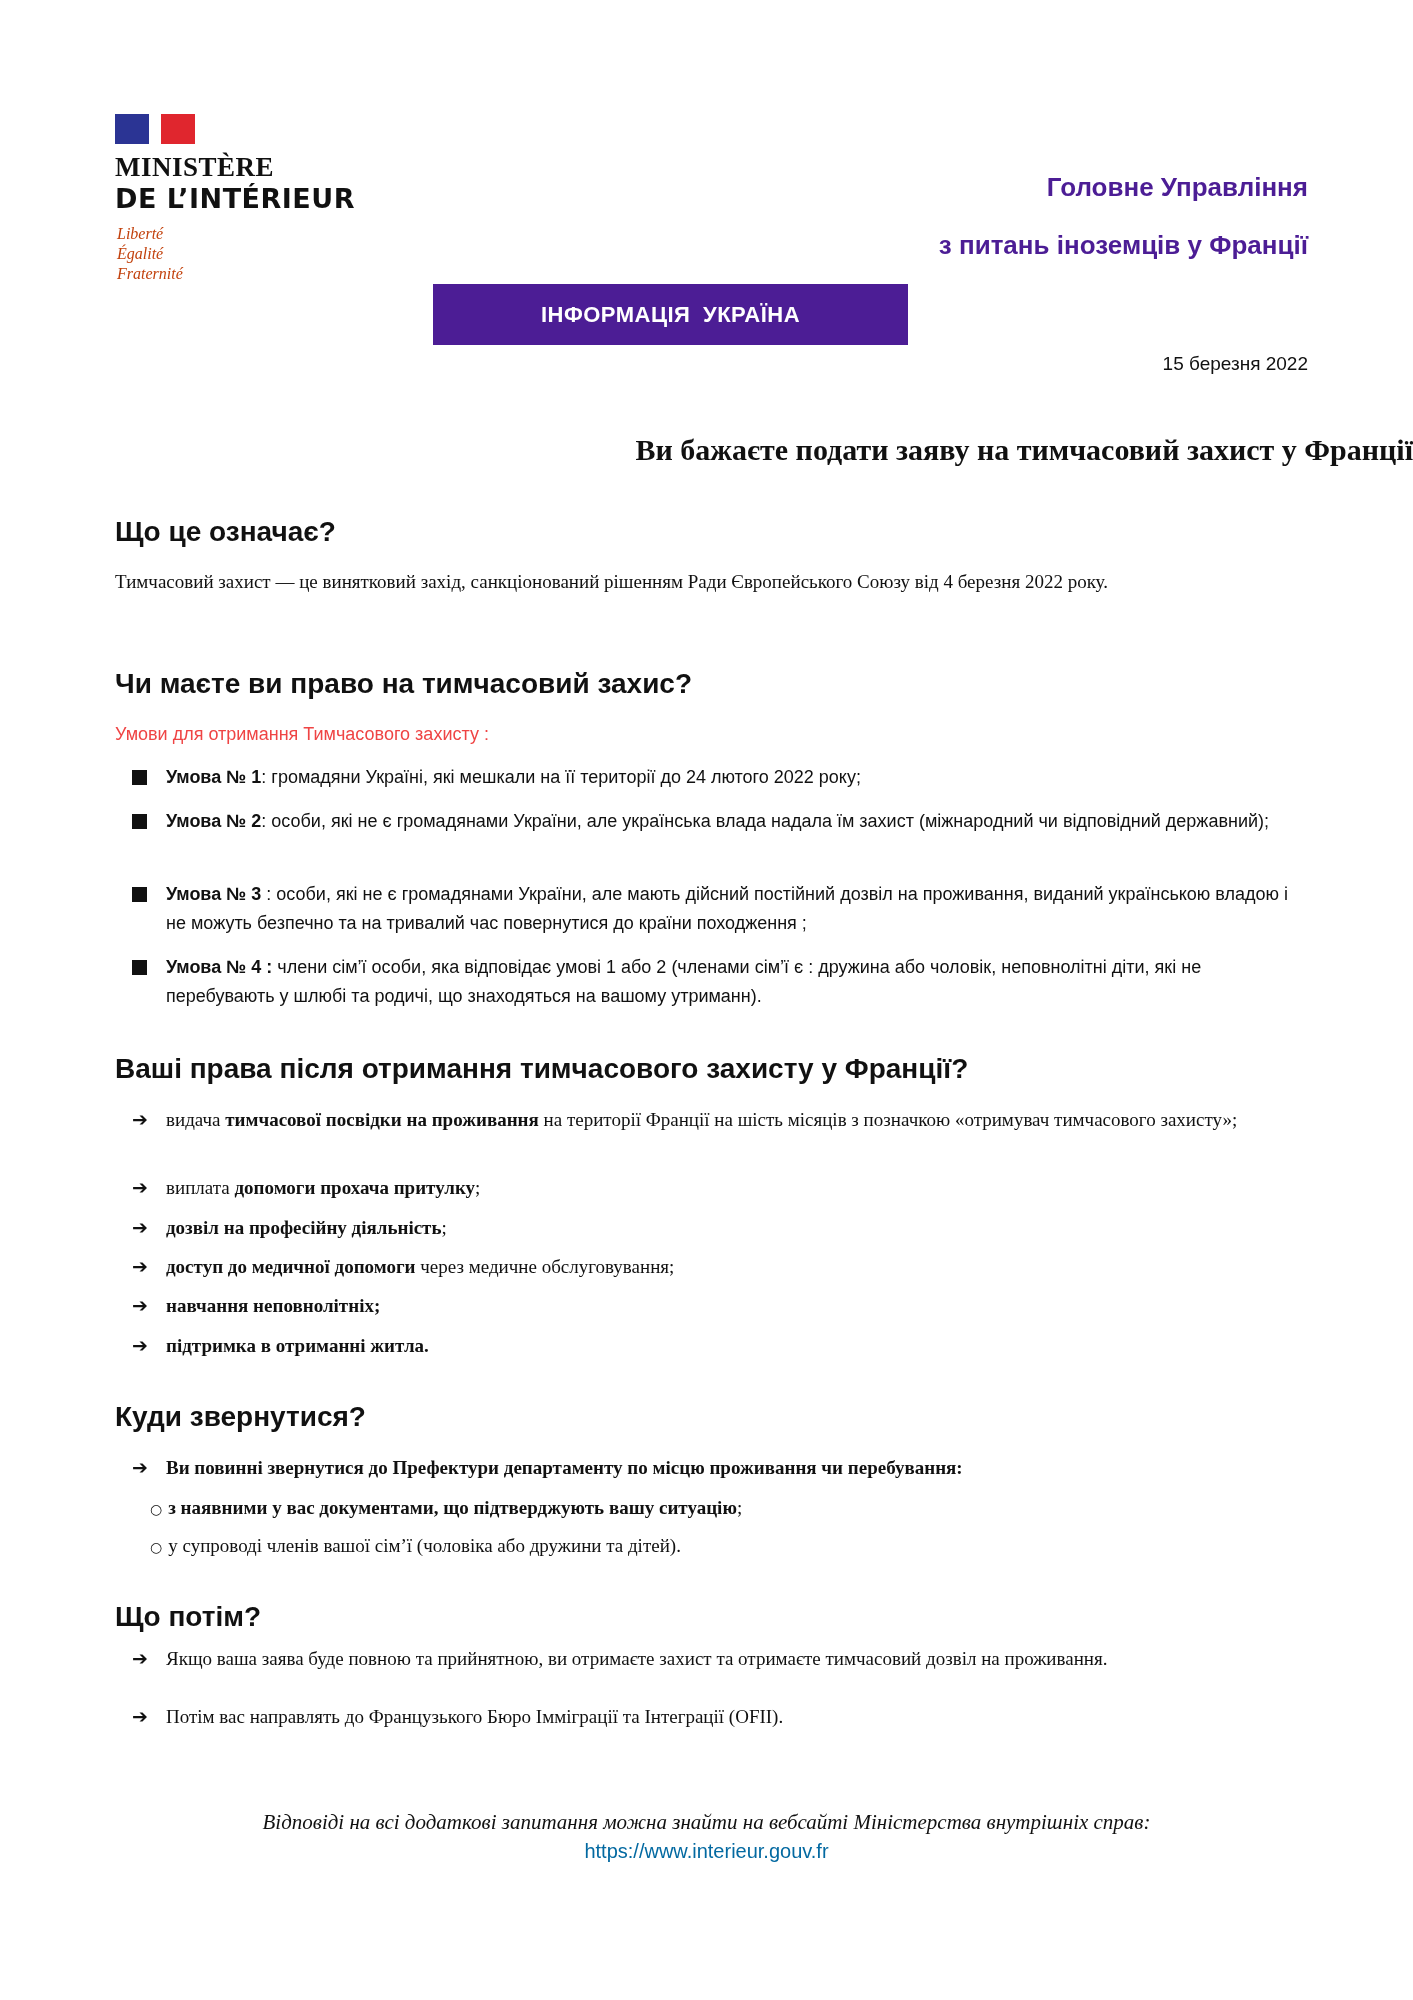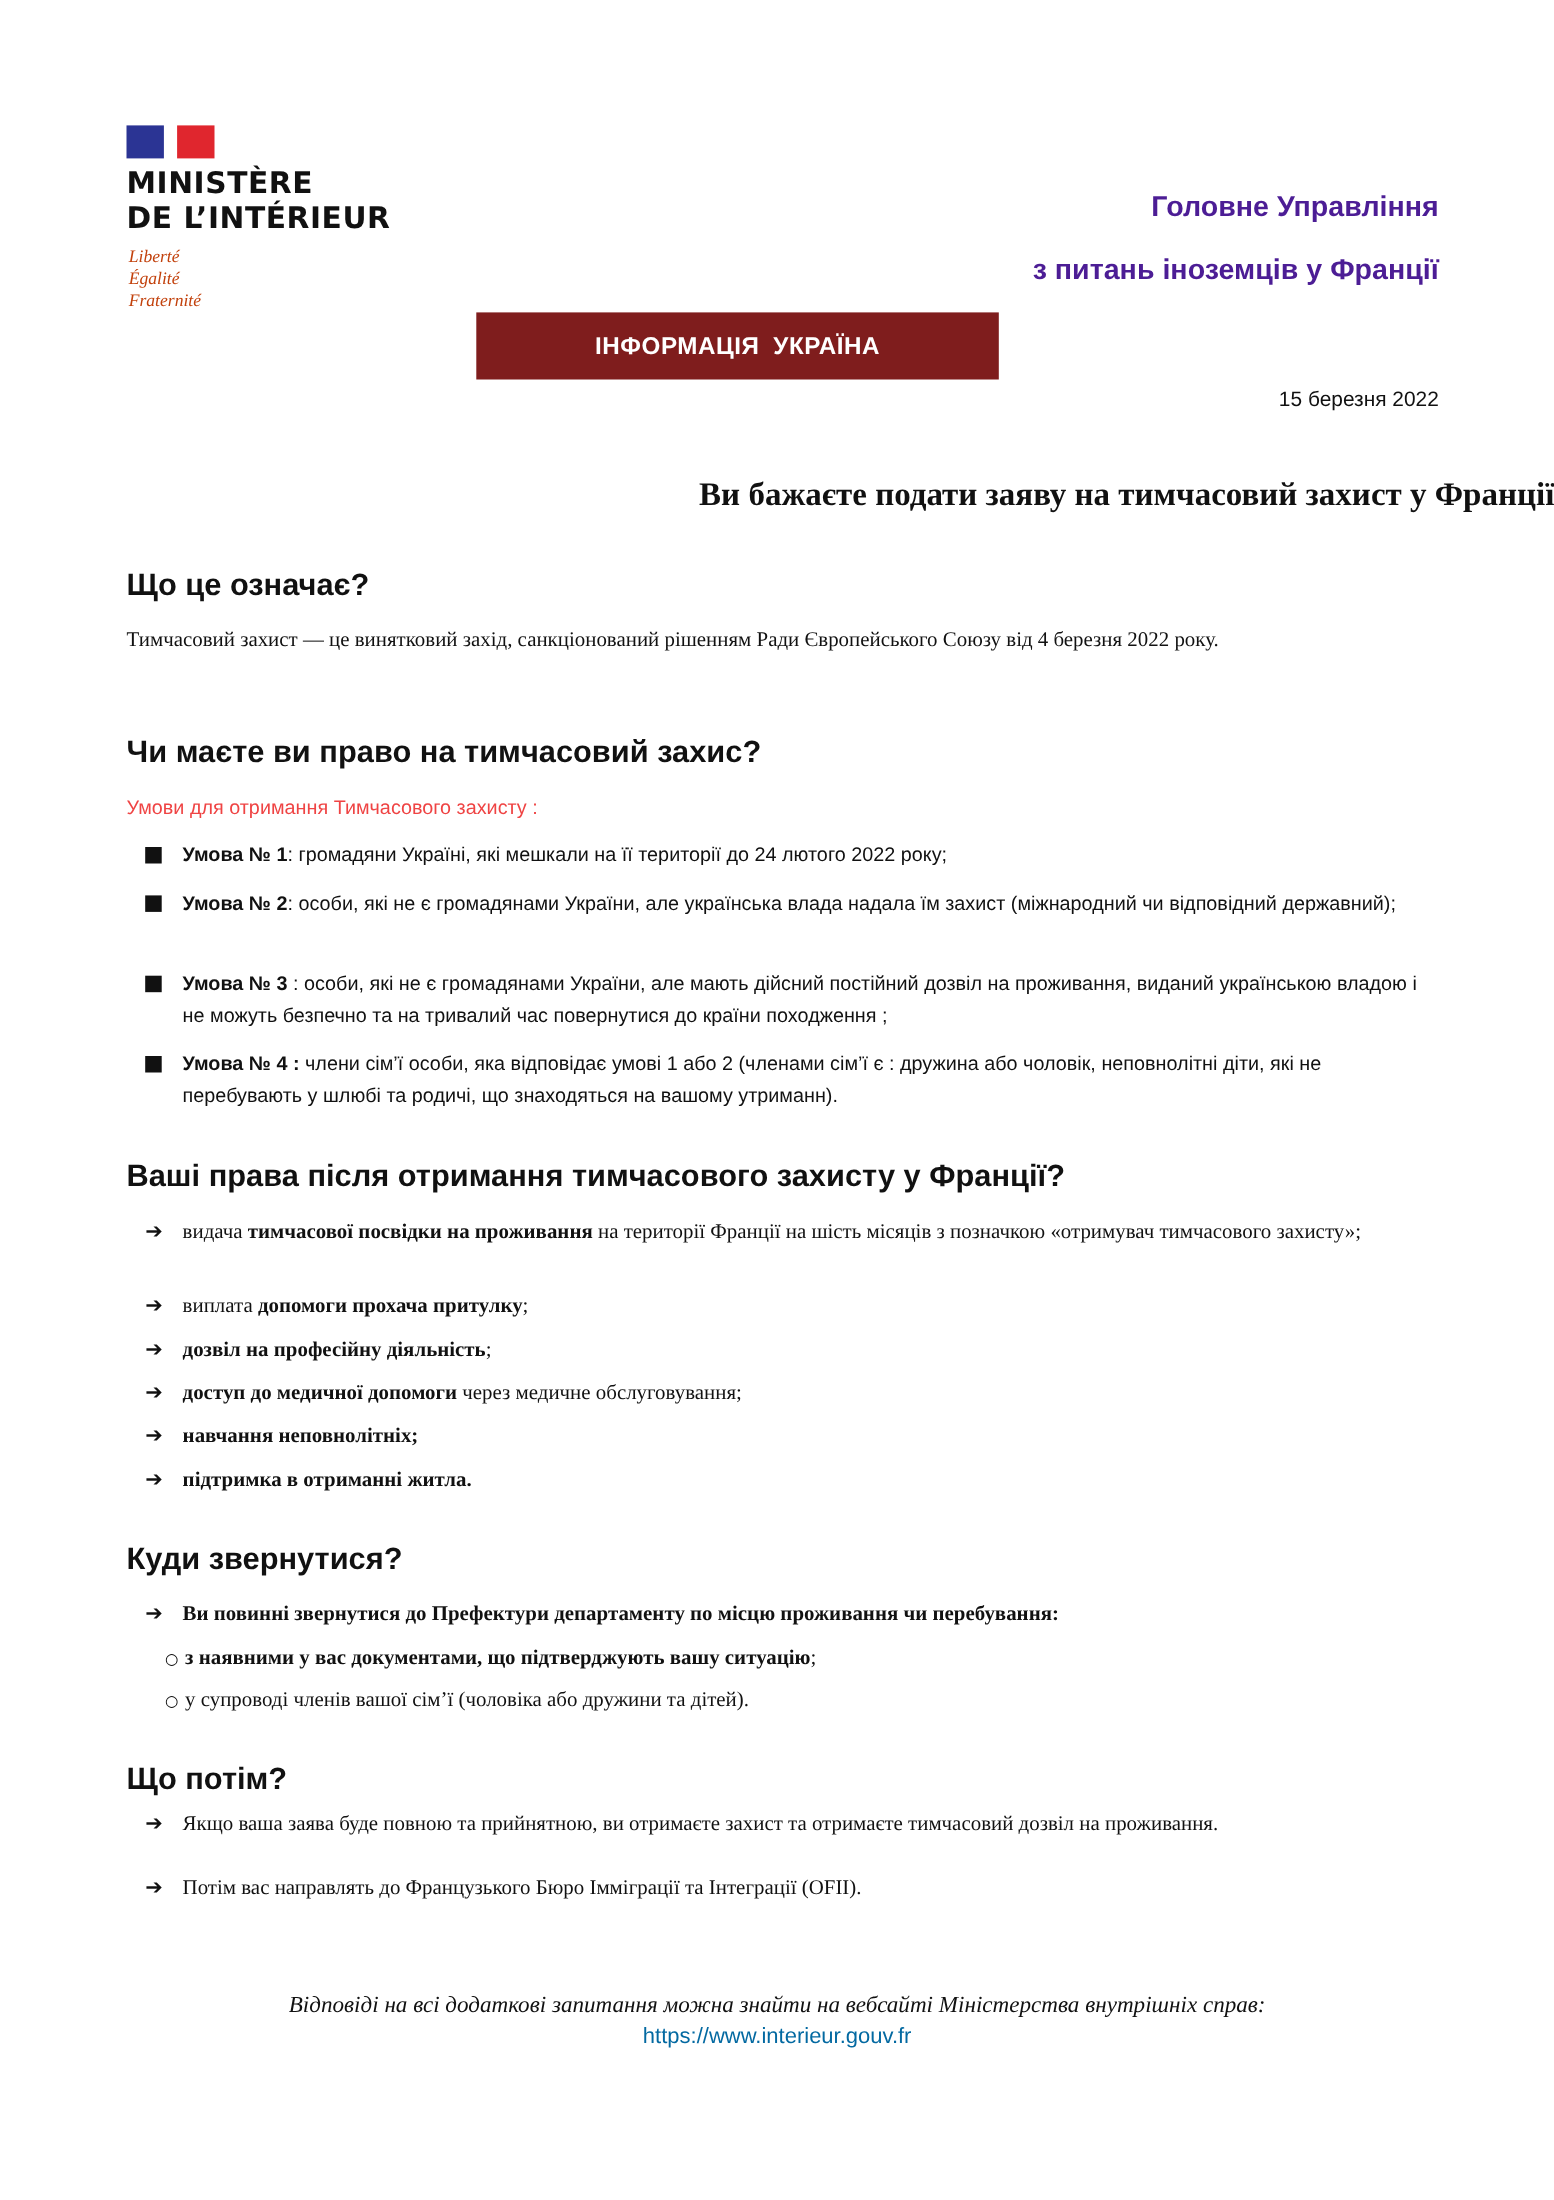--- a/index.html
+++ b/index.html
@@ -6,31 +6,31 @@
   body { width:1413px; height:2000px; position:relative; overflow:hidden; color:#111; }
   .abs { position:absolute; }
 
   
   #logo { left:115px; top:114px; width:260px; height:175px; }
   #flag { position:absolute; left:0; top:0; width:80px; height:30px; }
   #flag .blue { position:absolute; left:0; top:0; width:34px; height:30px; background:#2b3494; }
   #flag .red  { position:absolute; left:46px; top:0; width:34px; height:30px; background:#e0262e; }
   #flag .face { position:absolute; left:30px; top:4px; width:20px; height:24px; }
   #min1, #min2 { position:absolute; left:0; font-family:"DejaVu Sans", sans-serif; font-weight:bold; font-size:27px; letter-spacing:0.5px; color:#111; line-height:30px; }
-  #min1 { top:38px; }
+  #min1 { top:38px;font-family:Liberation Serif, serif; }
   #min2 { top:70px; }
   .motto { position:absolute; left:2px; font-family:"Liberation Serif", serif; font-style:italic; font-size:16px; line-height:19px; color:#c2410c; }
   #motto1 { top:110px; } #motto2 { top:130px; } #motto3 { top:150px; }
 
   
   #hdr1, #hdr2 { right:105px; font-family:"Liberation Sans", sans-serif; font-weight:bold; font-size:26px; color:#4c1d95; text-align:right; }
   #hdr1 { top:172px; }
   #hdr2 { top:230px; }
 
-  #banner { left:433px; top:284px; width:475px; height:61px; background:#7f1d1d; color:#fff; display:flex; align-items:center; justify-content:center; font-family:"Liberation Sans", sans-serif; font-weight:bold; font-size:22px; letter-spacing:0.5px; word-spacing:6px; }
+  #banner { left:433px; top:284px; width:475px; height:61px; background:#4c1d95; color:#fff; display:flex; align-items:center; justify-content:center; font-family:"Liberation Sans", sans-serif; font-weight:bold; font-size:22px; letter-spacing:0.5px; word-spacing:6px; }
 
   #date { right:105px; top:353px; font-family:"Liberation Sans", sans-serif; font-size:19px; color:#111; }
 
   #title { left:0; width:1413px; top:433px; text-align:right; font-family:"Liberation Serif", serif; font-weight:bold; font-size:30px; color:#111; }
 
   .h2 { left:115px; font-family:"Liberation Sans", sans-serif; font-weight:bold; font-size:28px; color:#111; }
   .para { left:115px; width:1150px; font-family:"Liberation Serif", serif; font-size:19px; line-height:29px; color:#111; }
   .small { left:115px; font-family:"Liberation Sans", sans-serif; font-size:18px; color:#ef4444; }
 
   .item { left:115px; width:1170px; display:flex; align-items:flex-start;padding-left:17px; }

